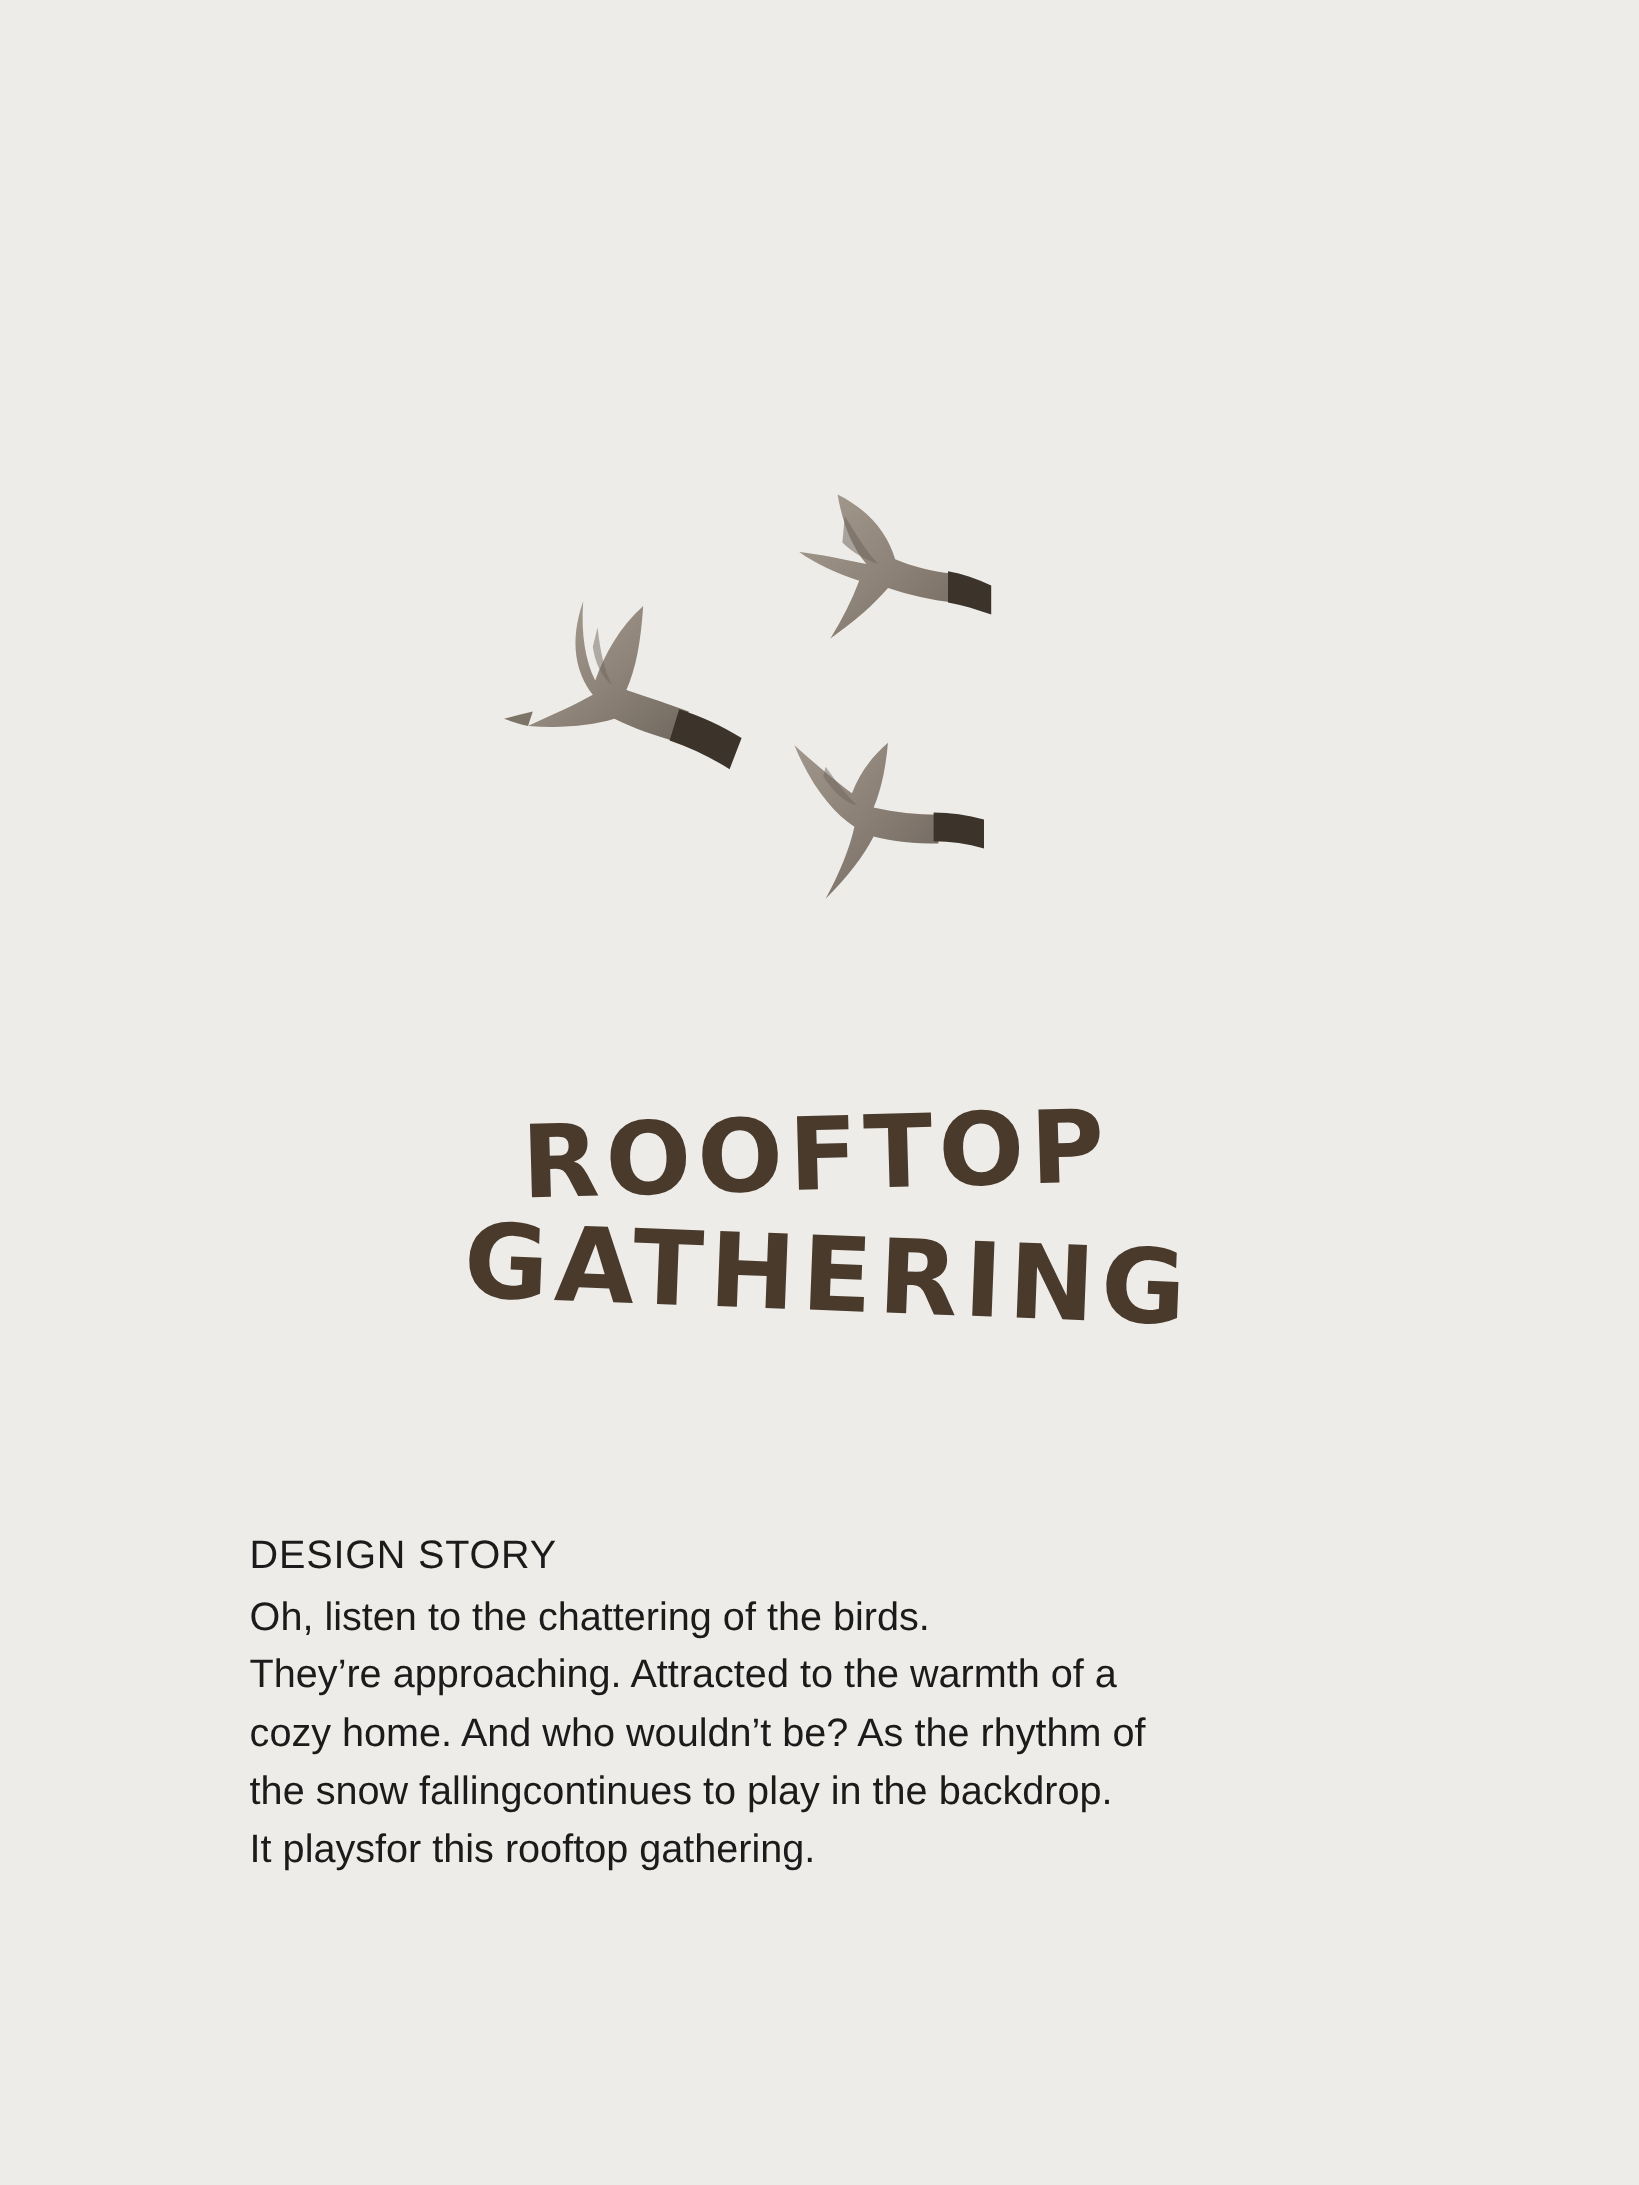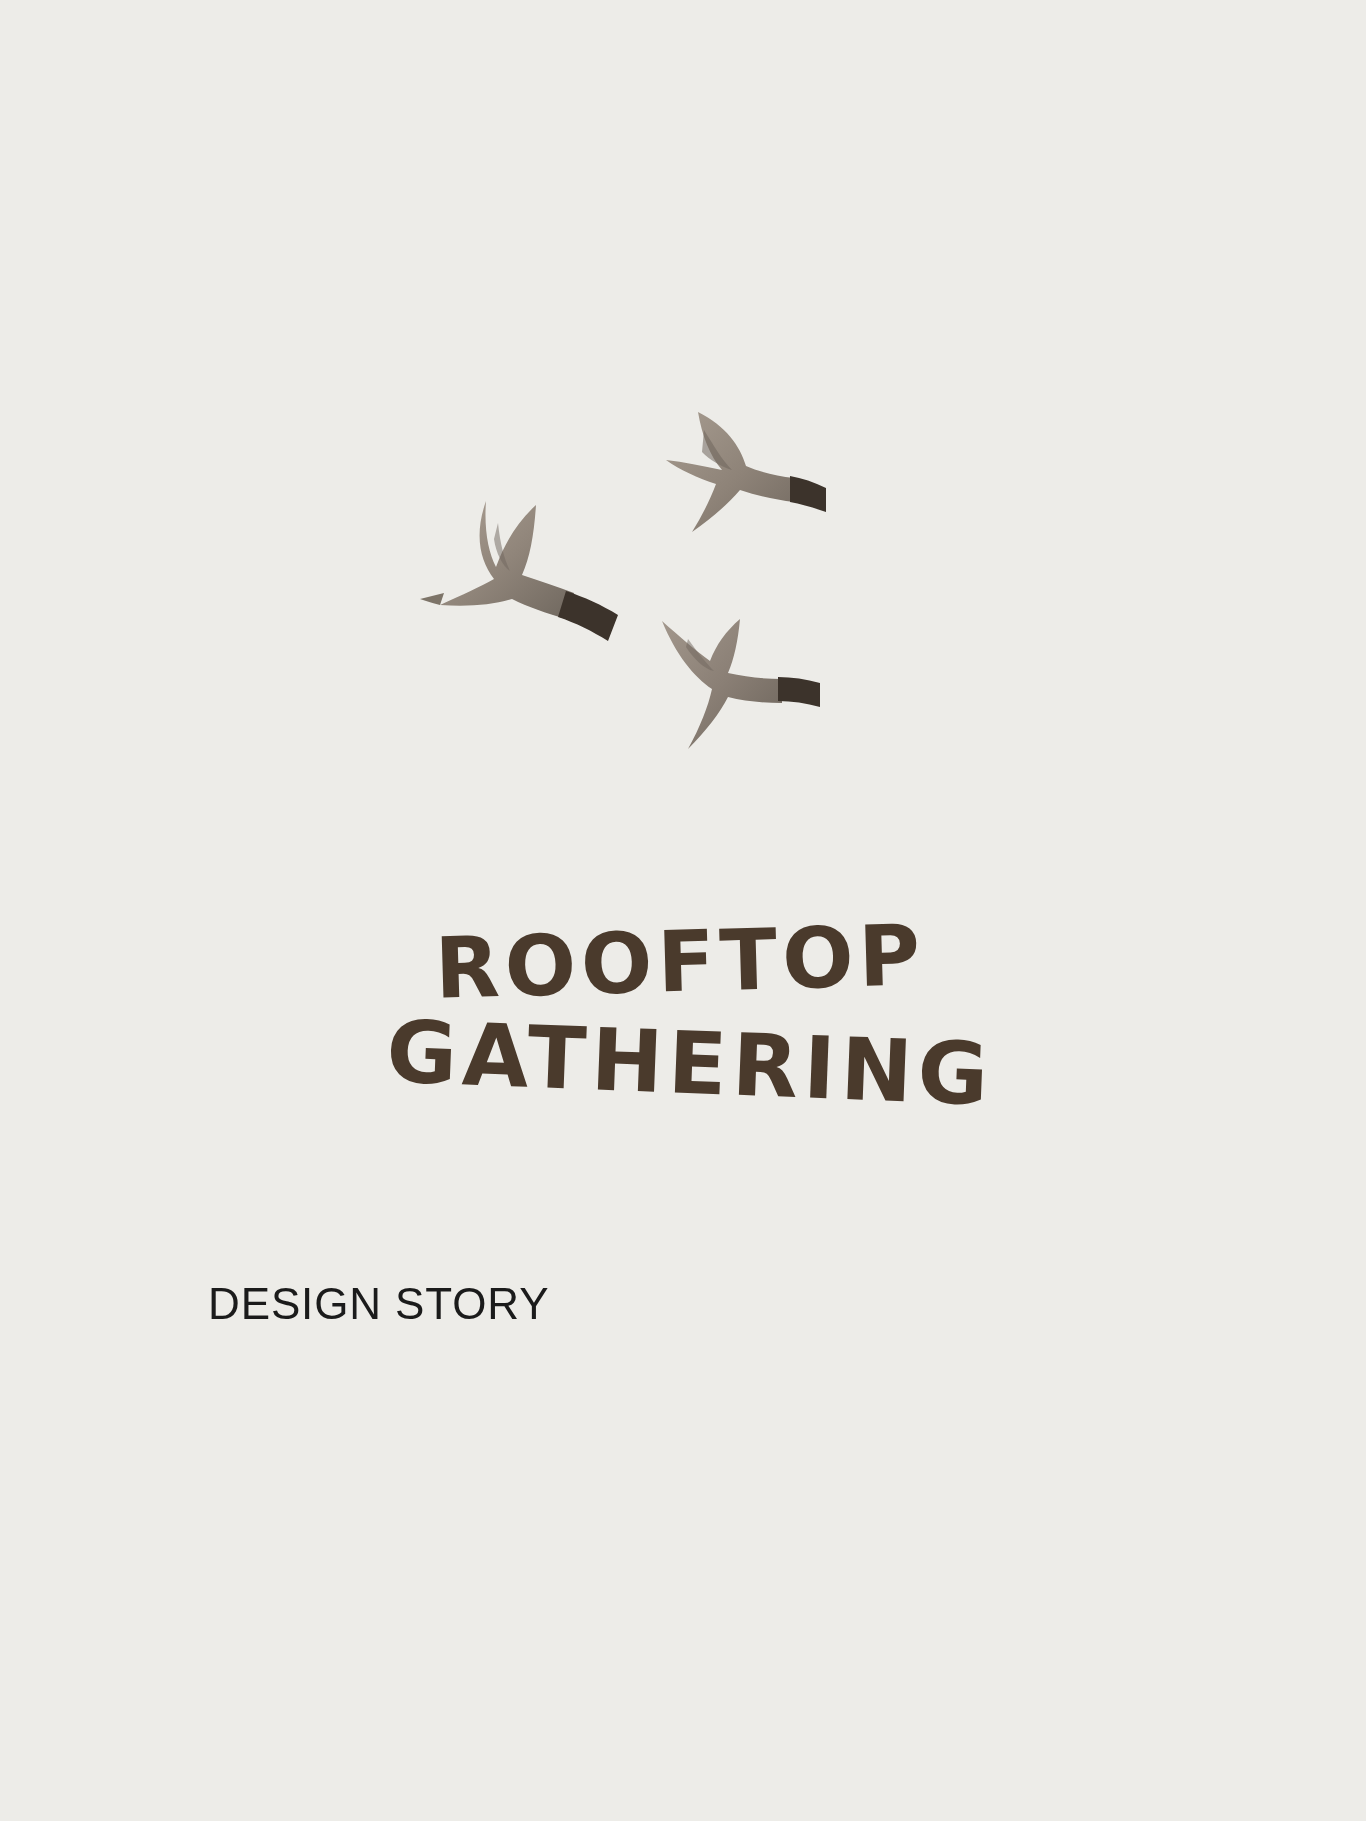--- a/index.html
+++ b/index.html
@@ -71,21 +71,21 @@
   }
 
   
   .story {
     position: absolute;
     left: 208px;
     top: 1272px;
     width: 1010px;
     color: #1b1b1b;
     font-family: "Liberation Sans", sans-serif;
-    font-size: 44px;
+    font-size: 33px;
     line-height: 1.47;
   }
 
   .story-heading {
     display: block;
     letter-spacing: 0.02em;
     margin-bottom: 2px;
   }
 
   .story-body {
@@ -148,15 +148,20 @@
 
   </div>
 
   <div class="title-block">
     <span class="title-line line1">ROOFTOP</span>
     <span class="title-line line2">GATHERING</span>
   </div>
 
   <div class="story">
     <span class="story-heading">DESIGN STORY</span>
+    <span class="story-body">Oh, listen to the chattering of the birds.
+They’re approaching. Attracted to the warmth of a
+cozy home. And who wouldn’t be? As the rhythm of
+the snow fallingcontinues to play in the backdrop.
+It playsfor this rooftop gathering.</span>
   </div>
 
 </div>
 
 </body></html>

